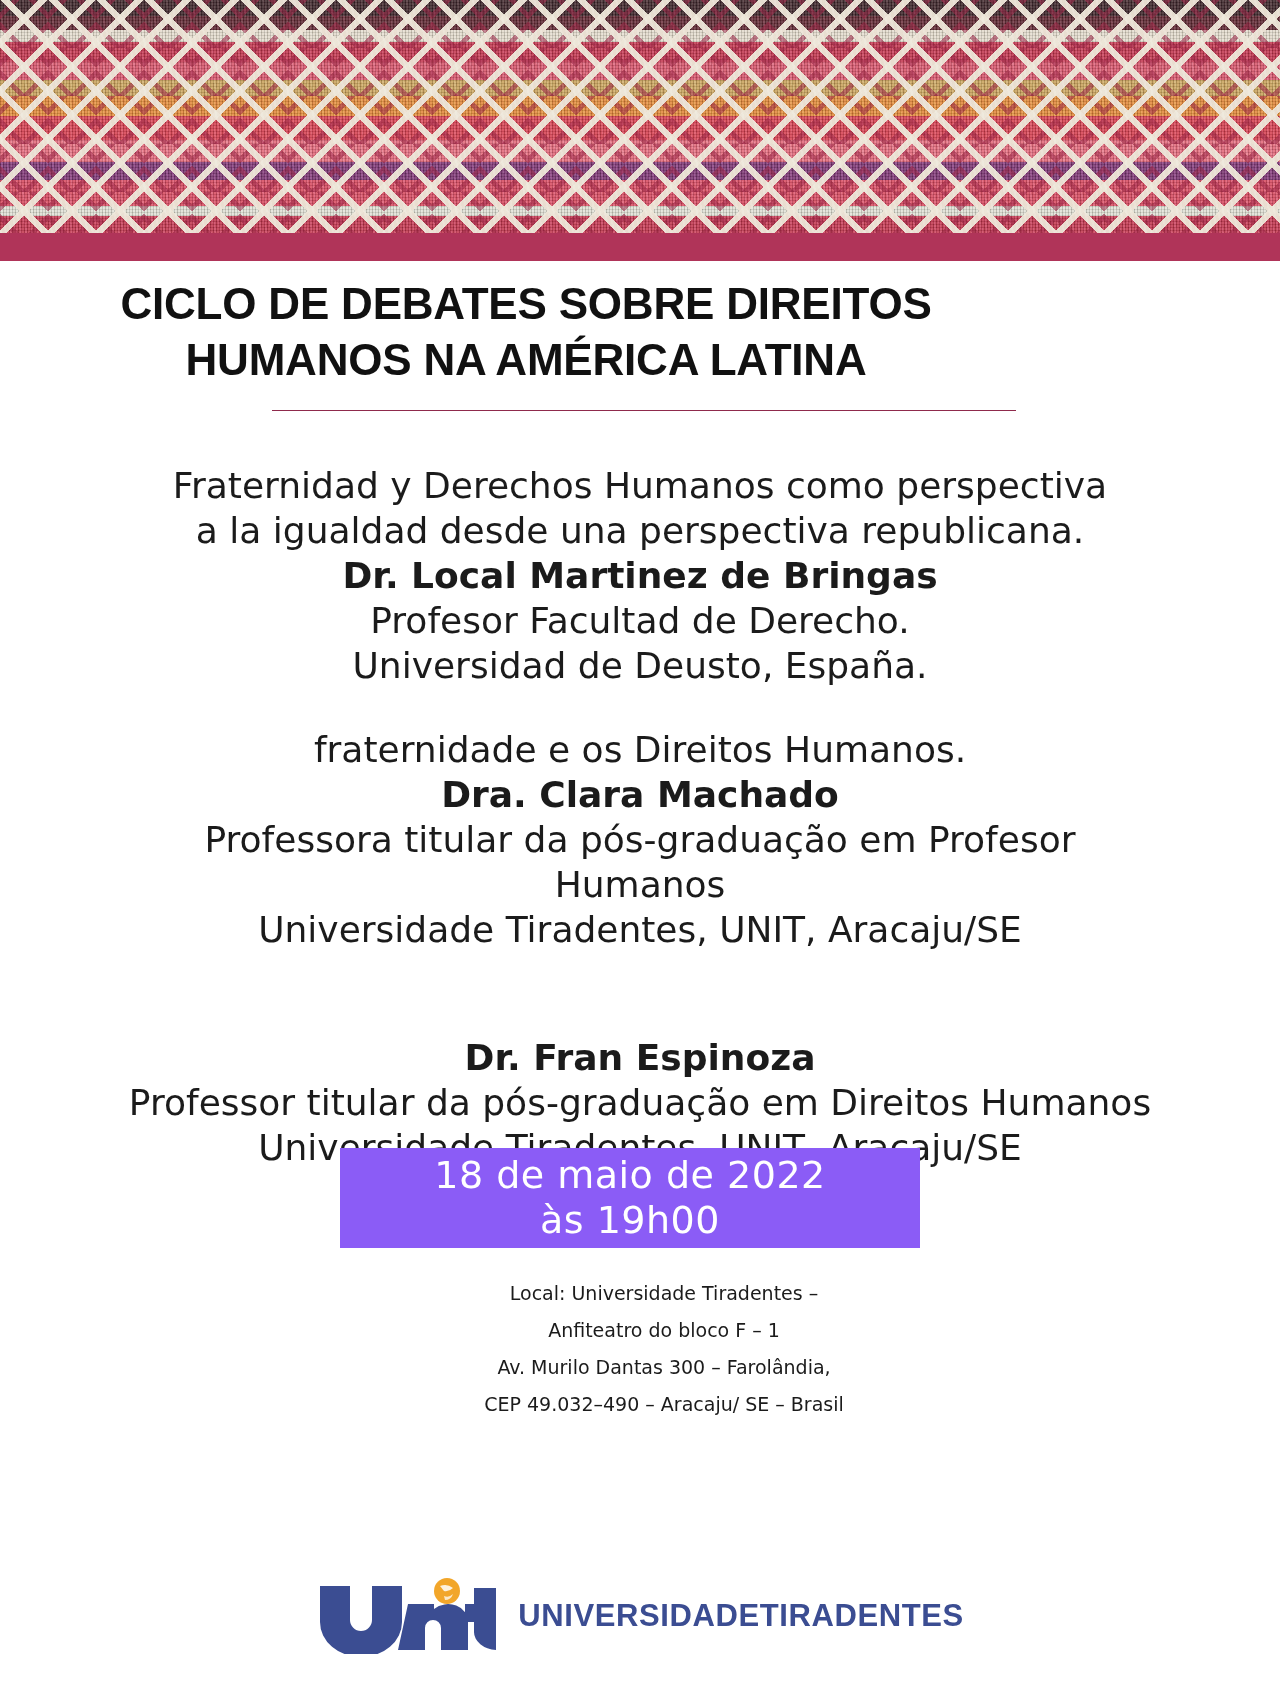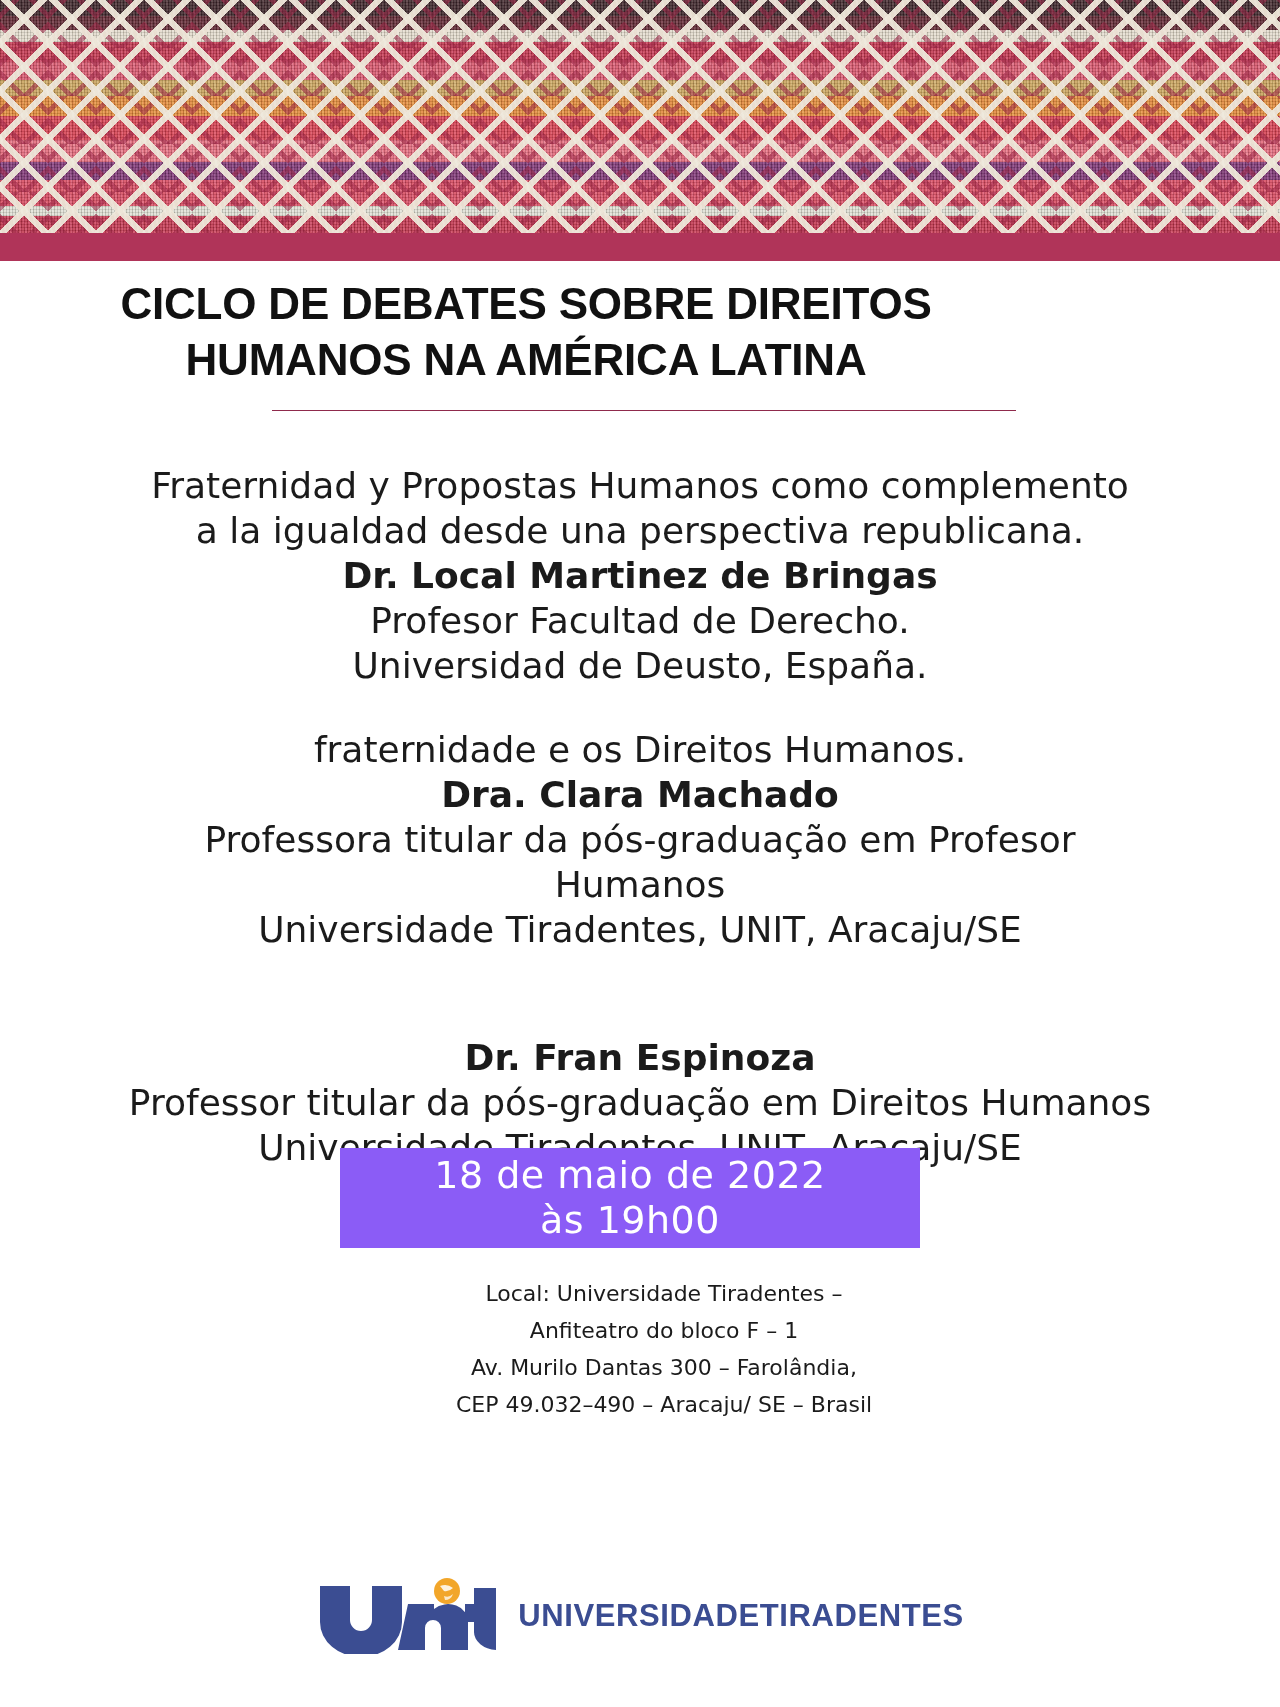--- a/index.html
+++ b/index.html
@@ -140,21 +140,21 @@
     letter-spacing:0.5px;
     white-space:nowrap;
   }
 
   
   .location {
     position:absolute; left:0; top:1275px;
     width:1280px;
     text-align:center;
     font-family:"DejaVu Sans", sans-serif;
-    font-size:22px;
+    font-size:19px;
     line-height:37px;
     color:#1b1b1b;
     padding-left:48px;
   }
 
   
   .logo-wrap {
     position:absolute; left:0; top:1578px;
     width:1280px;
     display:flex;
@@ -184,21 +184,21 @@
   <div class="header-band">
     <div class="textile"></div>
     <div class="textile-sheen"></div>
   </div>
   <div class="accent-bar"></div>
 
   <h1 class="title">CICLO DE DEBATES SOBRE DIREITOS HUMANOS NA AMÉRICA LATINA</h1>
   <div class="rule"></div>
 
   <div class="body-block" id="talk-1">
-    <div>Fraternidad y Propostas Humanos como complemento</div>
+    <div>Fraternidad y Derechos Humanos como perspectiva</div>
     <div>a la igualdad desde una perspectiva republicana.</div>
     <span class="name">Dr. Local Martinez de Bringas</span>
     <div>Profesor Facultad de Derecho.</div>
     <div>Universidad de Deusto, España.</div>
   </div>
 
   <div class="body-block" id="talk-2">
     <div>fraternidade e os Direitos Humanos.</div>
     <span class="name">Dra. Clara Machado</span>
     <div>Professora titular da  pós-graduação  em Profesor</div>

